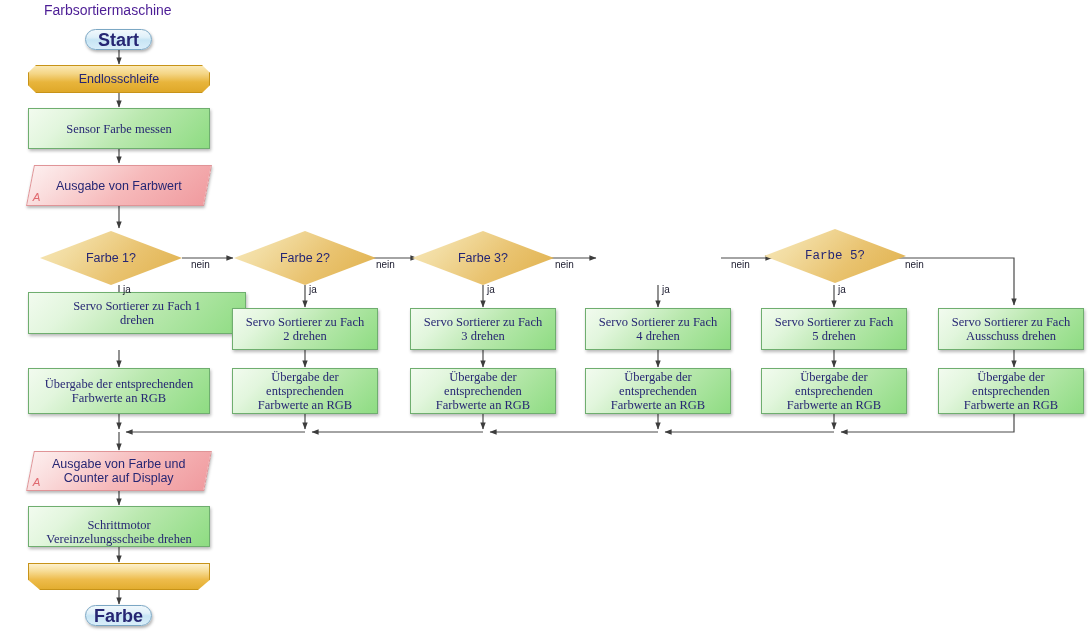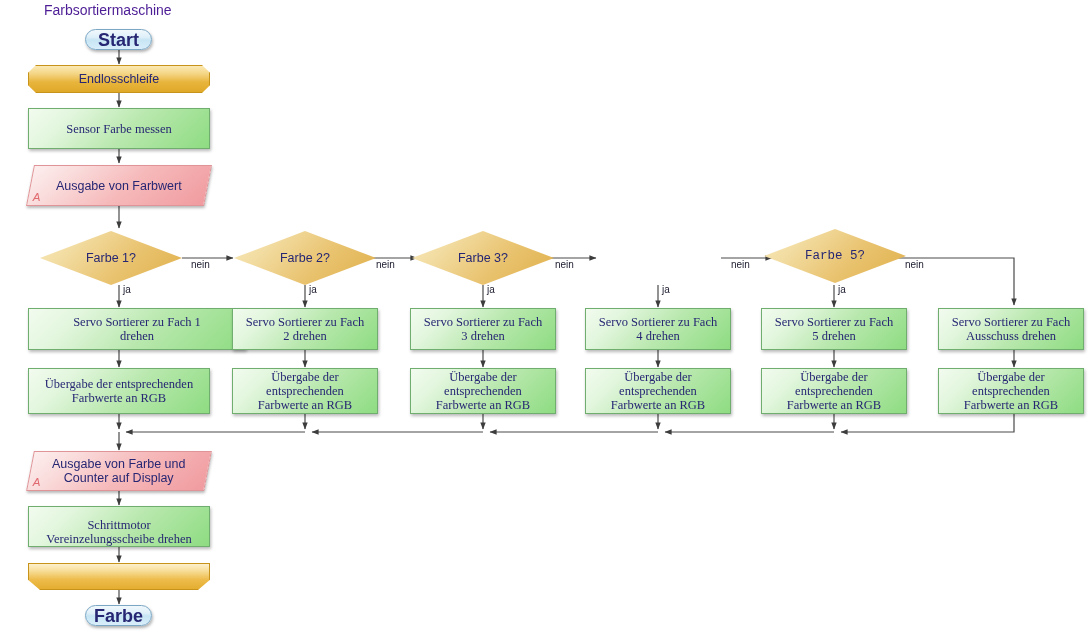--- a/index.html
+++ b/index.html
@@ -231,21 +231,21 @@
   <div class="edge-label" style="left:555px; top:259px;">nein</div>
   <div class="edge-label" style="left:731px; top:259px;">nein</div>
   <div class="edge-label" style="left:905px; top:259px;">nein</div>
 
   <div class="edge-label" style="left:123px; top:284px;">ja</div>
   <div class="edge-label" style="left:309px; top:284px;">ja</div>
   <div class="edge-label" style="left:487px; top:284px;">ja</div>
   <div class="edge-label" style="left:662px; top:284px;">ja</div>
   <div class="edge-label" style="left:838px; top:284px;">ja</div>
 
-  <div class="node n-process" style="left:28px; top:308px; width:218px; height:42px;">
+  <div class="node n-process" style="left:28px; top:292px; width:218px; height:42px;">
     <span class="lbl">Servo Sortierer zu Fach 1
 drehen</span>
   </div>
   <div class="node n-process" style="left:232px; top:308px; width:146px; height:42px;">
     <span class="lbl">Servo Sortierer zu Fach
 2 drehen</span>
   </div>
   <div class="node n-process" style="left:410px; top:308px; width:146px; height:42px;">
     <span class="lbl">Servo Sortierer zu Fach
 3 drehen</span>

